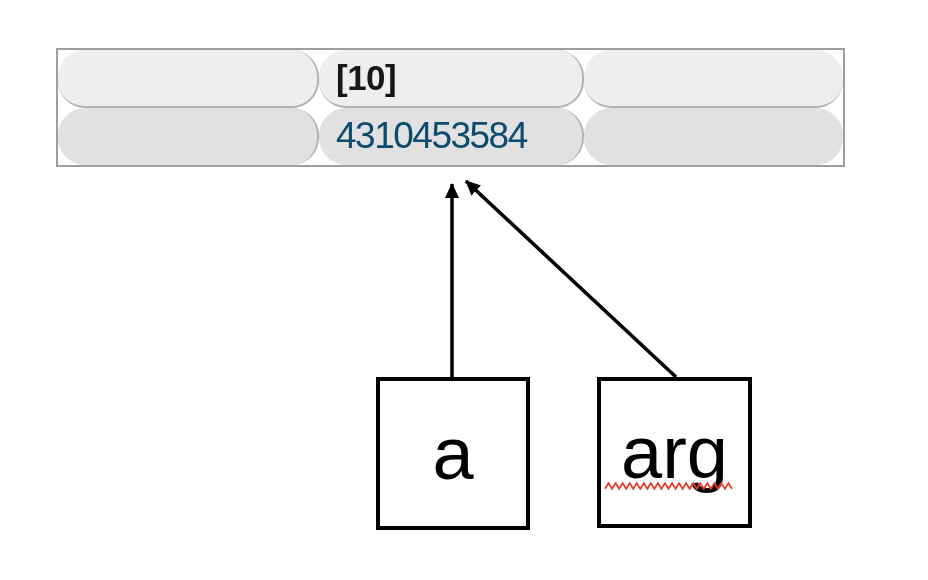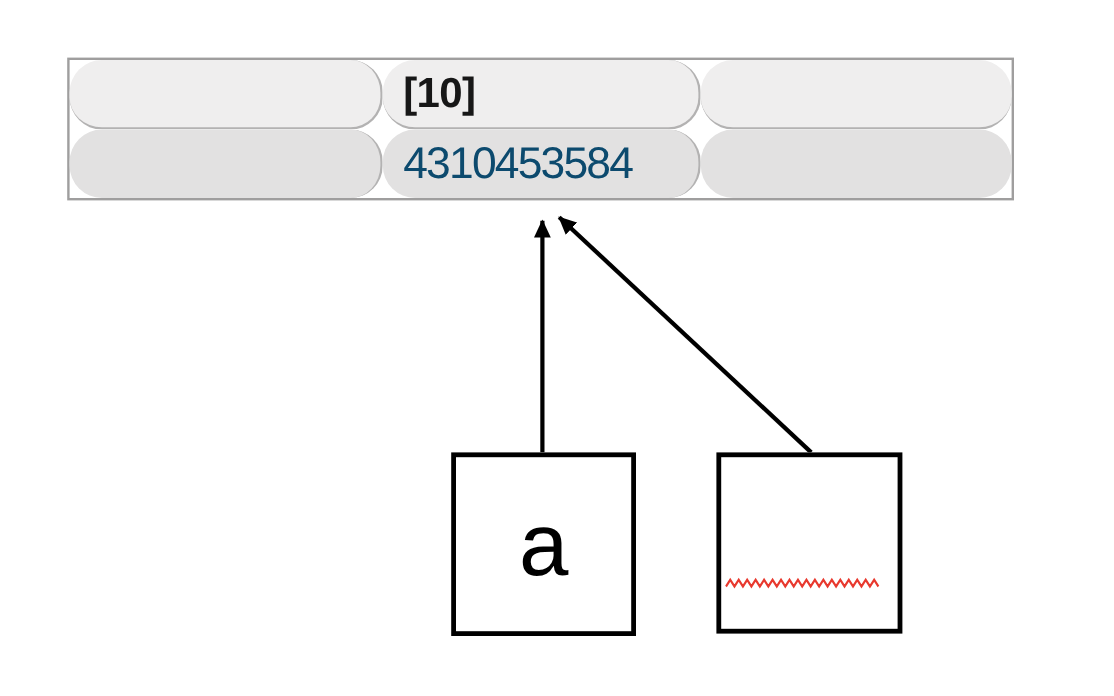--- a/index.html
+++ b/index.html
@@ -121,18 +121,19 @@
     <line x1="452" y1="377" x2="452" y2="184" stroke-width="3.5" marker-end="url(#ah)" stroke="#000000"></line>
 
     <line x1="676" y1="377" x2="466" y2="181" stroke-width="3.5" marker-end="url(#ah)" stroke="#000000"></line>
   </svg>
 
   <div class="varbox box-a">
     <span class="varlabel">a</span>
   </div>
 
   <div class="varbox box-arg">
+    <span class="varlabel">arg</span>
     <svg class="squig" viewBox="0 0 126 8" preserveAspectRatio="none">
       <path d="M0 6 L3.5 1 L7 6 L10.5 1 L14 6 L17.5 1 L21 6 L24.5 1 L28 6 L31.5 1 L35 6 L38.5 1 L42 6 L45.5 1 L49 6 L52.5 1 L56 6 L59.5 1 L63 6 L66.5 1 L70 6 L73.5 1 L77 6 L80.5 1 L84 6 L87.5 1 L91 6 L94.5 1 L98 6 L101.5 1 L105 6 L108.5 1 L112 6 L115.5 1 L119 6 L122.5 1 L126 6" fill="none" stroke-width="1.7" stroke="#e8392e"></path>
     </svg>
   </div>
 
 </div>
 
 </body></html>

